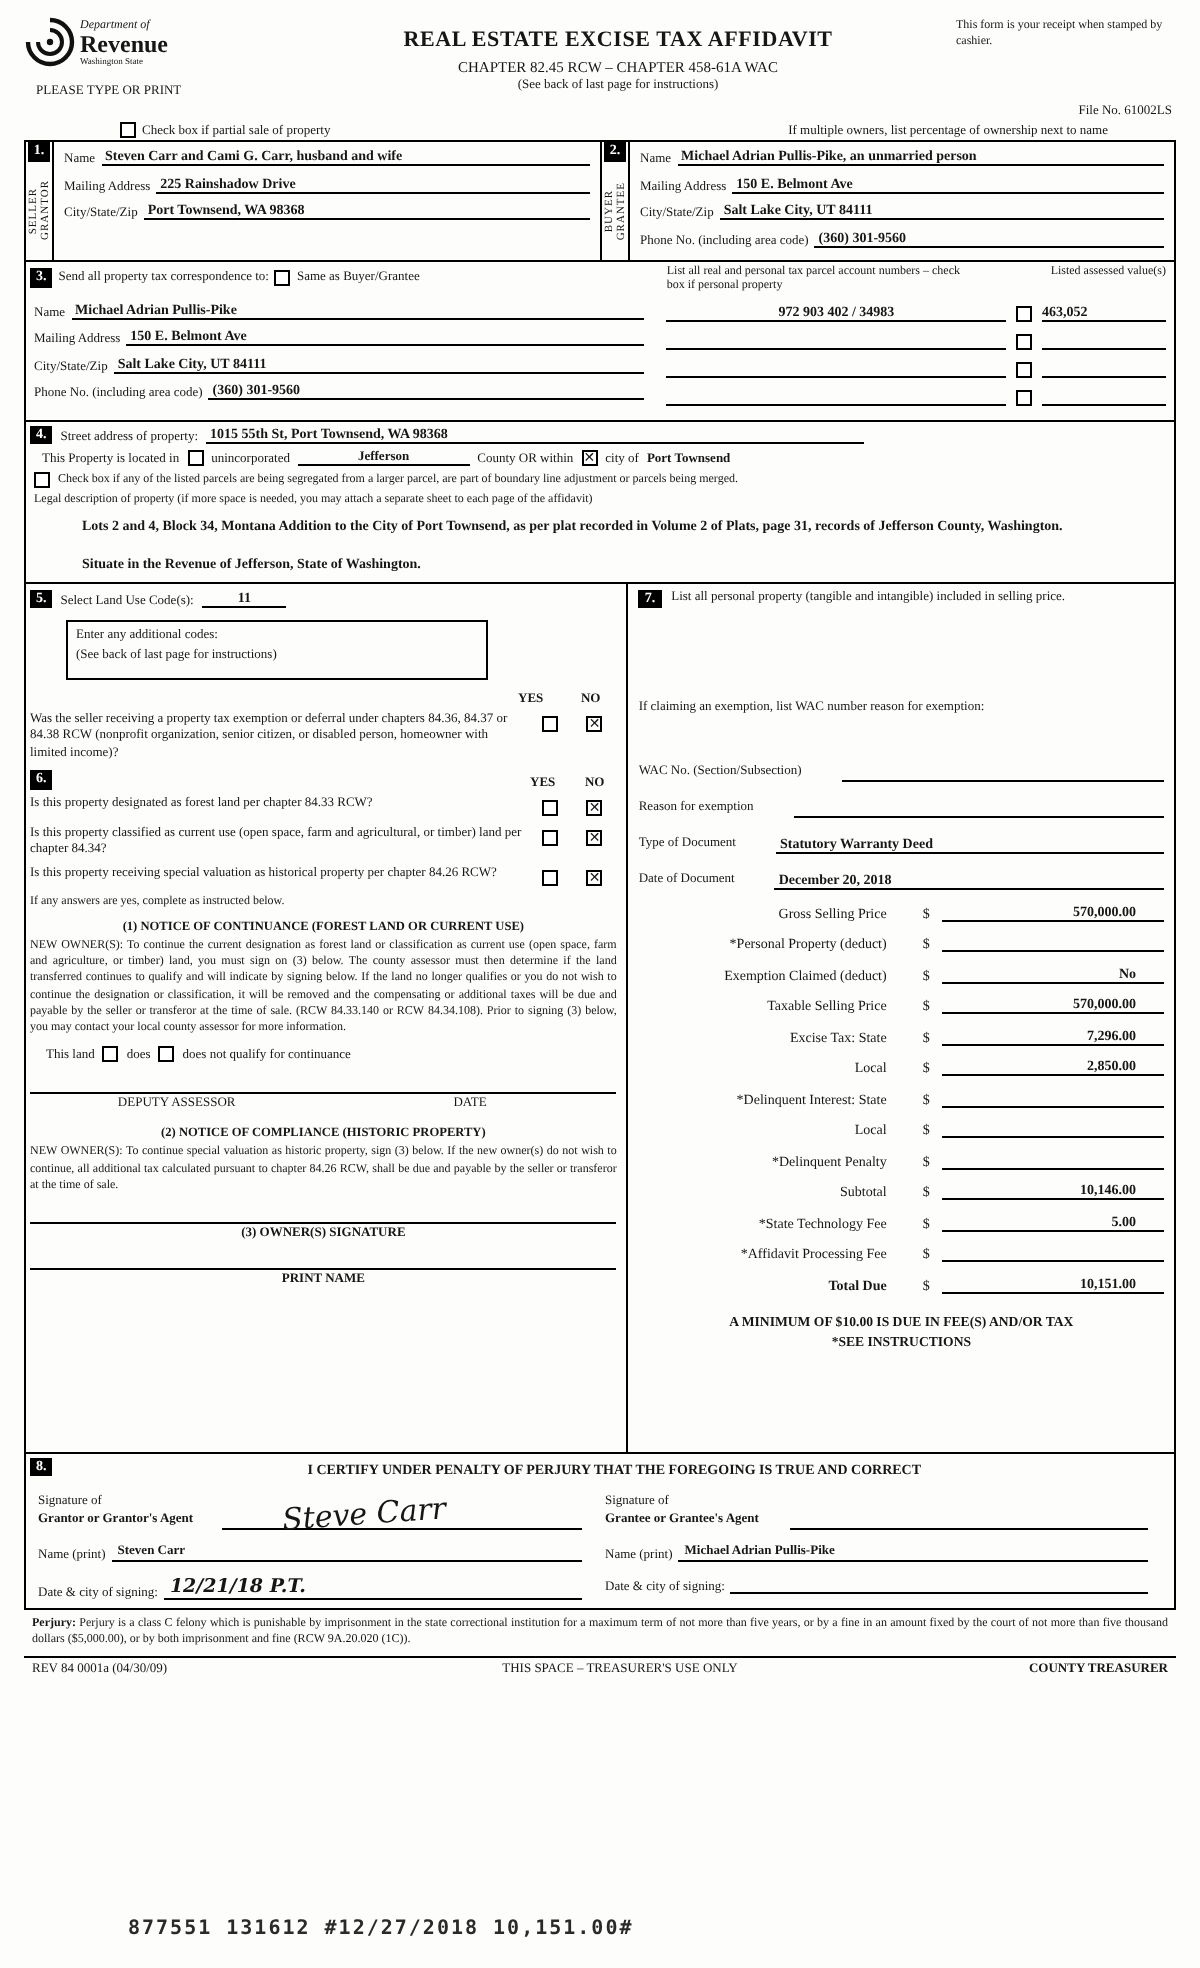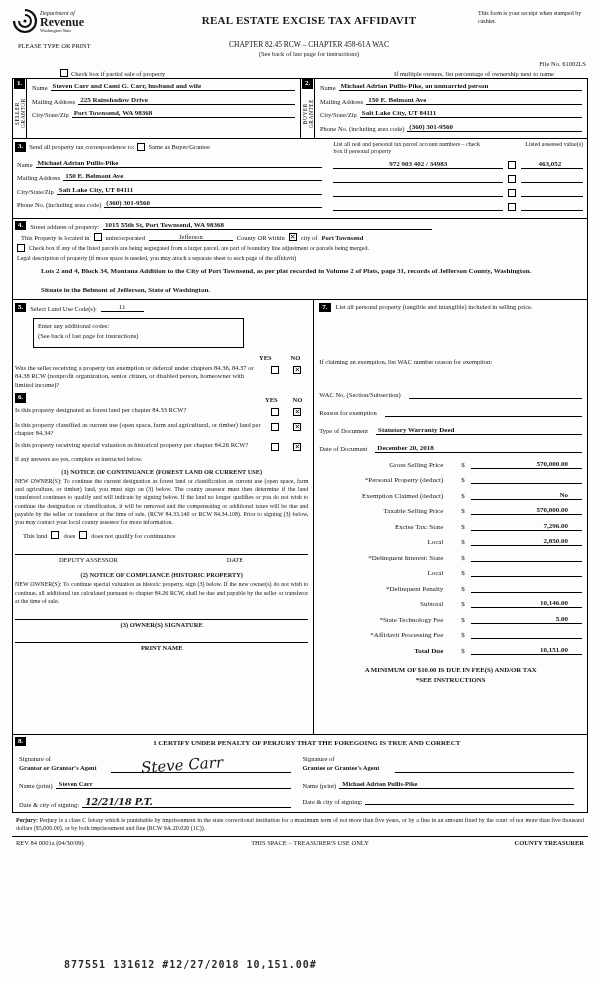--- a/index.html
+++ b/index.html
@@ -10,21 +10,21 @@
   
   .hdr { display:flex; align-items:flex-start; }
   .hdr-left { width:128px; }
   .logo { display:flex; align-items:center; gap:2px; }
   .logo-txt1 { font-size:6px; font-style:italic; }
   .logo-txt2 { font-size:12px; font-weight:bold; line-height:1; }
   .logo-txt3 { font-size:4.5px; }
   .ptp { font-size:6.5px; margin:8px 0 0 6px; }
   .hdr-c { flex:1; text-align:center; }
   .title { font-size:11px; font-weight:bold; letter-spacing:.3px; margin-top:6px;text-align:center; }
-  .chapter { font-size:7.5px; margin-top:14px; }
+  .chapter { font-size:7.5px; margin-top:3px; }
   .warning { font-size:7.5px; font-weight:bold; margin-top:3px; }
   .seeback { font-size:6.5px; margin-top:1px; }
   .hdr-right { width:110px; font-size:6px; padding-top:2px; line-height:1.3; }
   .fileno { text-align:right; font-size:6.5px; margin:3px 2px 1px 0; }
 
   .toprow { display:flex; justify-content:space-between; font-size:6.5px; padding:1px 34px 2px 48px; align-items:center; }
   .cbwrap { display:flex; align-items:center; gap:3px; }
 
   .cb { display:inline-block; width:8px; height:8px; border:1px solid #000; font-size:7px; line-height:7px; text-align:center; flex:none; background:#fff; font-family:"DejaVu Sans", sans-serif; }
 
@@ -46,27 +46,27 @@
   
   .sec3 { display:flex; padding:2px 4px 3px 2px; }
   .s3left { width:55%; }
   .s3send { display:flex; align-items:center; gap:3px; font-size:6.5px; margin:1px 0 4px 0; }
   .s3right { width:45%; padding-left:6px; }
   .s3hdrs { display:flex; font-size:6px; line-height:1.2; }
   .s3hdr1 { width:62%; }
   .s3hdr2 { width:38%; text-align:right; }
   .prow { display:flex; align-items:flex-end; margin-top:5px; gap:5px; }
   .pline { flex:1; border-bottom:1px solid #000; font-weight:bold; text-align:center; min-height:9px; }
-  .pval { width:62px; border-bottom:1px solid #000; font-weight:bold; text-align:center; min-height:9px; padding-right:4px; }
+  .pval { width:62px; border-bottom:1px solid #000; font-weight:bold; text-align:left; min-height:9px; padding-right:4px; }
 
   
   .sec4 { padding:2px 5px 4px 2px; }
   .s4row { display:flex; align-items:flex-end; gap:4px; margin-bottom:3px; }
   .s4row2 { display:flex; align-items:center; gap:4px; font-size:6.5px; margin:3px 0 3px 6px; flex-wrap:wrap; }
-  .ulb { border-bottom:1px solid #000; font-weight:normal; padding:0 10px; }
+  .ulb { border-bottom:1px solid #000; font-weight:bold; padding:0 10px; }
   .tiny { font-size:6px; }
   .legal { font-weight:bold; margin:5px 0 0 26px; line-height:1.45; width:92%; }
 
   
   .main { display:flex; min-height:436px; }
   .mainL { width:52.5%; border-right:1px solid #000; padding:3px 5px 3px 2px; }
   .mainR { flex:1; padding:3px 5px 3px 5px; }
 
   .inlinerow { display:flex; align-items:flex-end; gap:4px; }
   .codebox { border:1px solid #000; width:72%; margin:6px 0 6px 18px; padding:2px 4px 6px 4px; font-size:6.5px; line-height:1.5; }
@@ -81,21 +81,21 @@
   .landrow { display:flex; align-items:center; gap:4px; font-size:6.5px; margin:5px 0 2px 8px; }
   .sigline { border-top:1px solid #000; margin-top:15px; display:flex; font-size:6.5px; padding-top:1px; }
   .sigline span { flex:1; text-align:center; }
   .csig { border-top:1px solid #000; margin-top:14px; text-align:center; font-size:6.5px; font-weight:bold; padding-top:1px; }
 
   
   .mrow { display:flex; align-items:flex-end; margin-top:6.5px; }
   .mlabel { width:142px; text-align:right; padding-right:18px; font-size:7px; white-space:nowrap; }
   .mdollar { width:10px; font-size:7px; }
   .mline { flex:1; border-bottom:1px solid #000; text-align:right; font-weight:bold; min-height:9px; padding-right:14px; }
-  .wrow { display:flex; align-items:center; gap:8px; margin-top:9px; }
+  .wrow { display:flex; align-items:flex-start; gap:20px; margin-top:9px; }
   .minimum { text-align:center; font-weight:bold; font-size:6.8px; margin-top:10px; line-height:1.5; }
 
   
   .sec8 { padding:2px 5px 4px 2px; }
   .s8top { display:flex; align-items:flex-start; gap:6px; }
   .certify { flex:1; text-align:center; font-weight:bold; font-size:7px; padding-top:2px; }
   .s8cols { display:flex; margin-top:6px; }
   .s8col { width:50%; padding:0 8px 0 4px; }
   .slabel { font-size:6.5px; line-height:1.35; }
   .sigarea { border-bottom:1px solid #000; height:20px; position:relative; }
@@ -273,21 +273,21 @@
       <span class="cb"><span>✕</span></span>
       <span>city of</span>
       <span class="bold">Port Townsend</span>
     </div>
     <div class="s4row2 tiny" style="margin-left:2px;">
       <span class="cb"></span>
       <span style="flex:1;">Check box if any of the listed parcels are being segregated from a larger parcel, are part of boundary line adjustment or parcels being merged.</span>
     </div>
     <div class="tiny" style="margin:2px 0 0 2px;">Legal description of property (if more space is needed, you may attach a separate sheet to each page of the affidavit)</div>
     <div class="legal">Lots 2 and 4, Block 34, Montana Addition to the City of Port Townsend, as per plat recorded in Volume 2 of Plats, page 31, records of Jefferson County, Washington.</div>
-    <div class="legal" style="margin-top:8px;">Situate in the Belmont of Jefferson, State of Washington.</div>
+    <div class="legal" style="margin-top:8px;">Situate in the Revenue of Jefferson, State of Washington.</div>
   </div>
 
   <div class="box main">
 
     <div class="mainL">
       <div class="inlinerow">
         <span class="numbox">5.</span>
         <span class="flbl">Select Land Use Code(s):</span>
         <span class="ulb" style="padding:0 18px;">11</span>
       </div>

